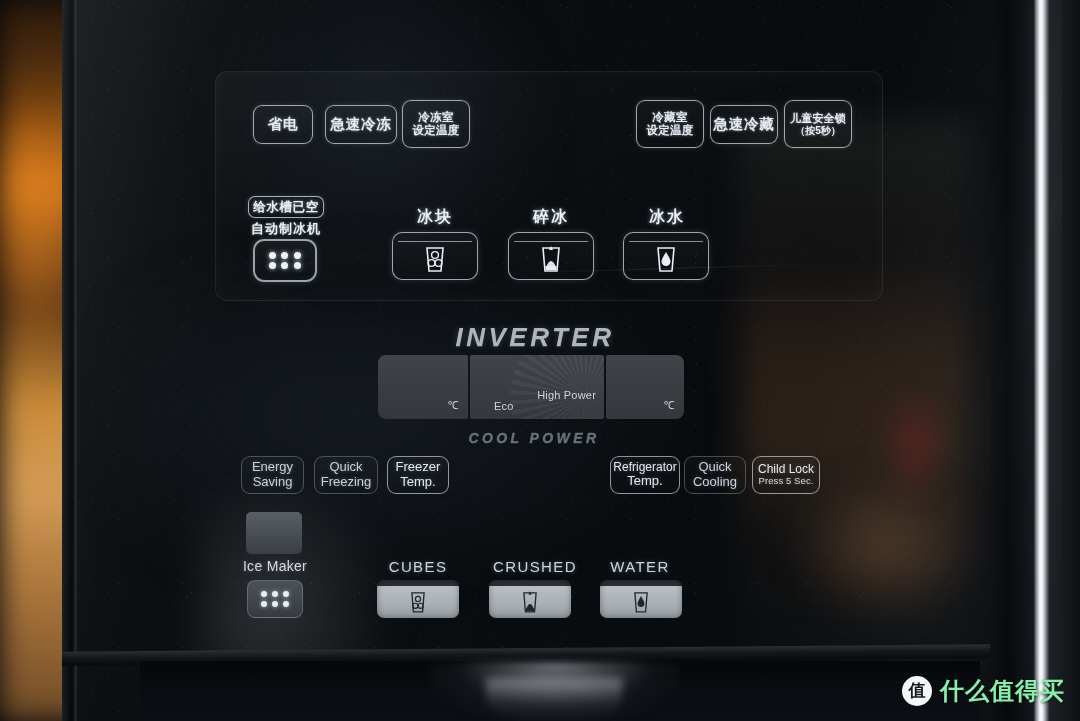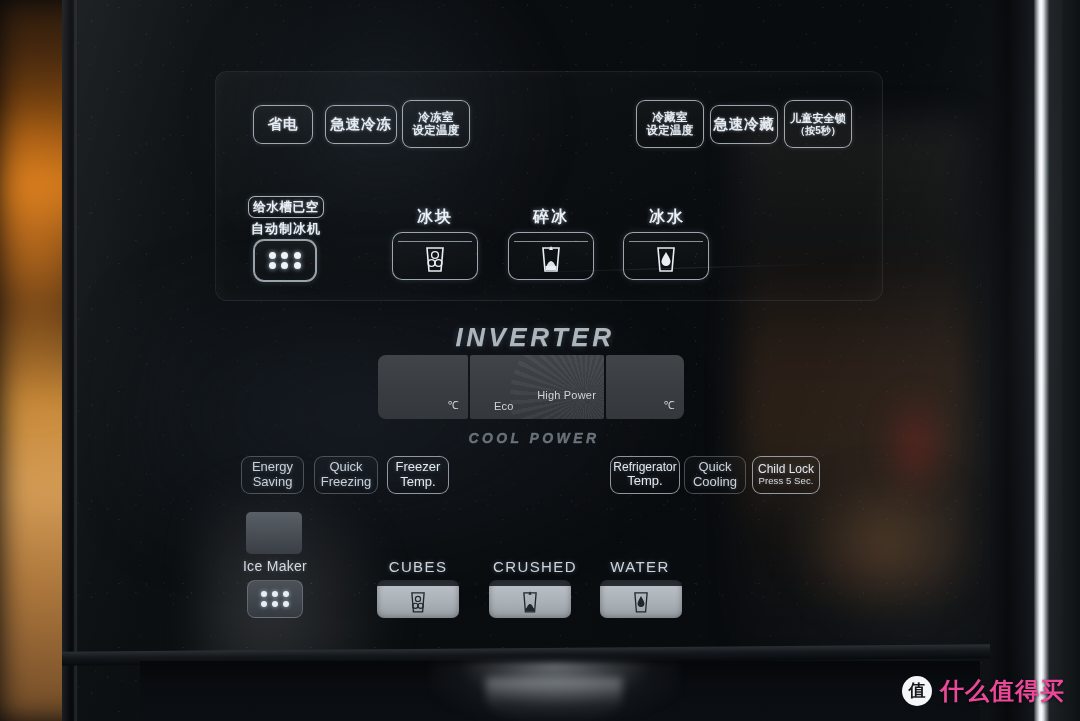--- a/index.html
+++ b/index.html
@@ -332,21 +332,21 @@
     position: absolute; left: 902px; top: 675px;
     display: flex; align-items: center; gap: 8px;
     z-index: 40;
   }
   .wm-logo {
     width: 30px; height: 30px; border-radius: 50%;
     background: #f4f6f8; color: #15181b;
     font-size: 17px; font-weight: 700; line-height: 30px; text-align: center;
   }
   .wm-text {
-    color: #ec4899; font-size: 24px; font-weight: 700; letter-spacing: 1px;
+    color: #86efac; font-size: 24px; font-weight: 700; letter-spacing: 1px;
     text-shadow: 0 1px 3px rgba(0,0,0,.6);
   }
 </style>
 </head>
 <body>
 
 <div id="stage">
 
   <div class="bg-warm"></div>
   <div class="bg-warm2"></div>

